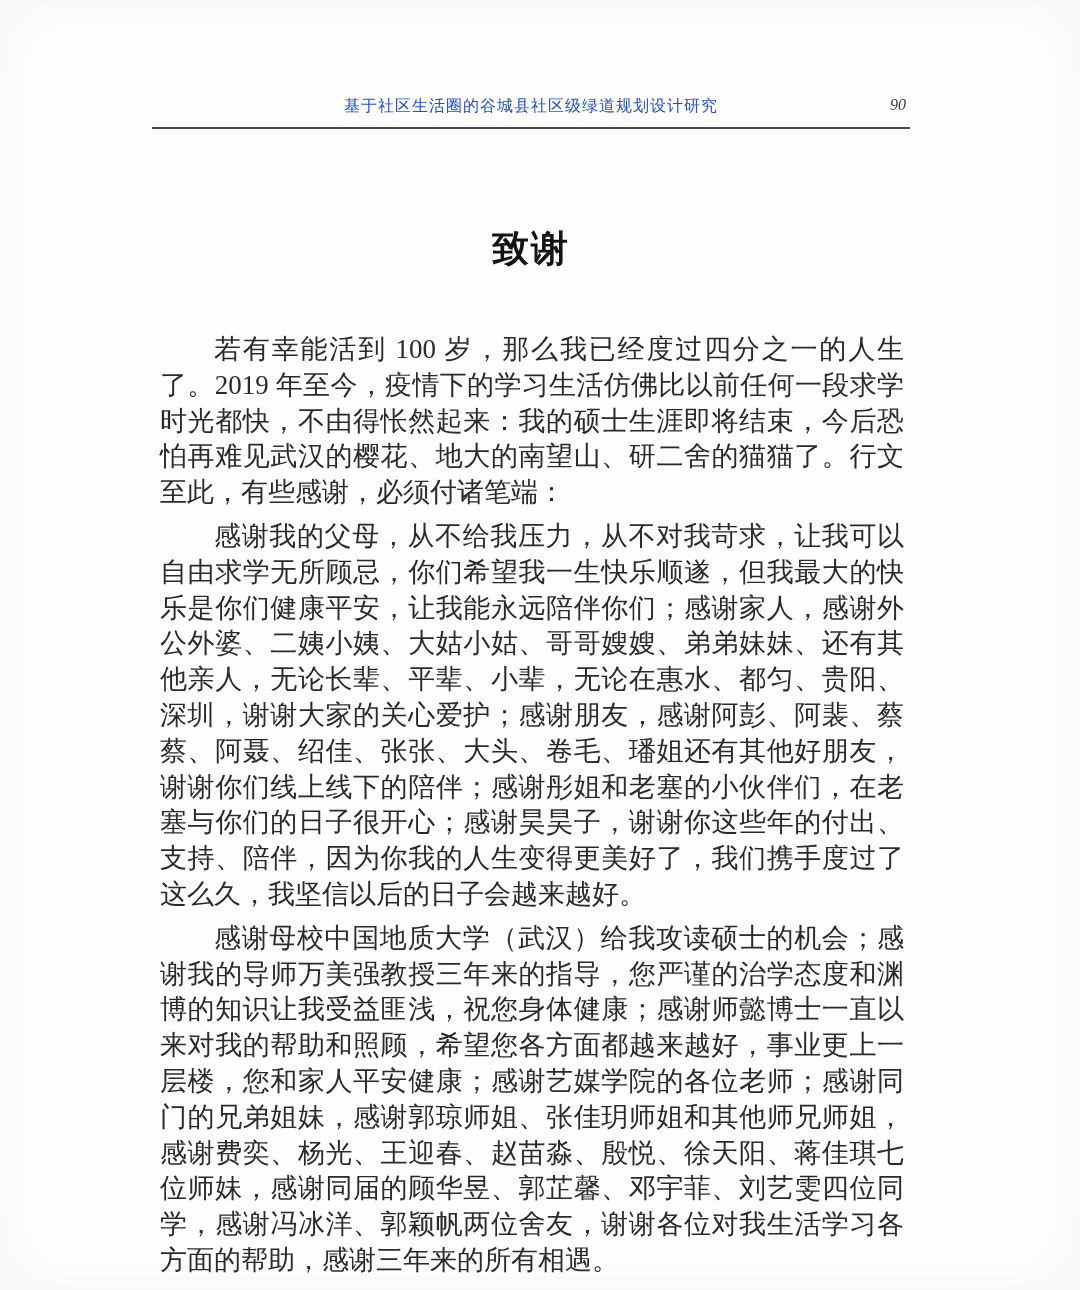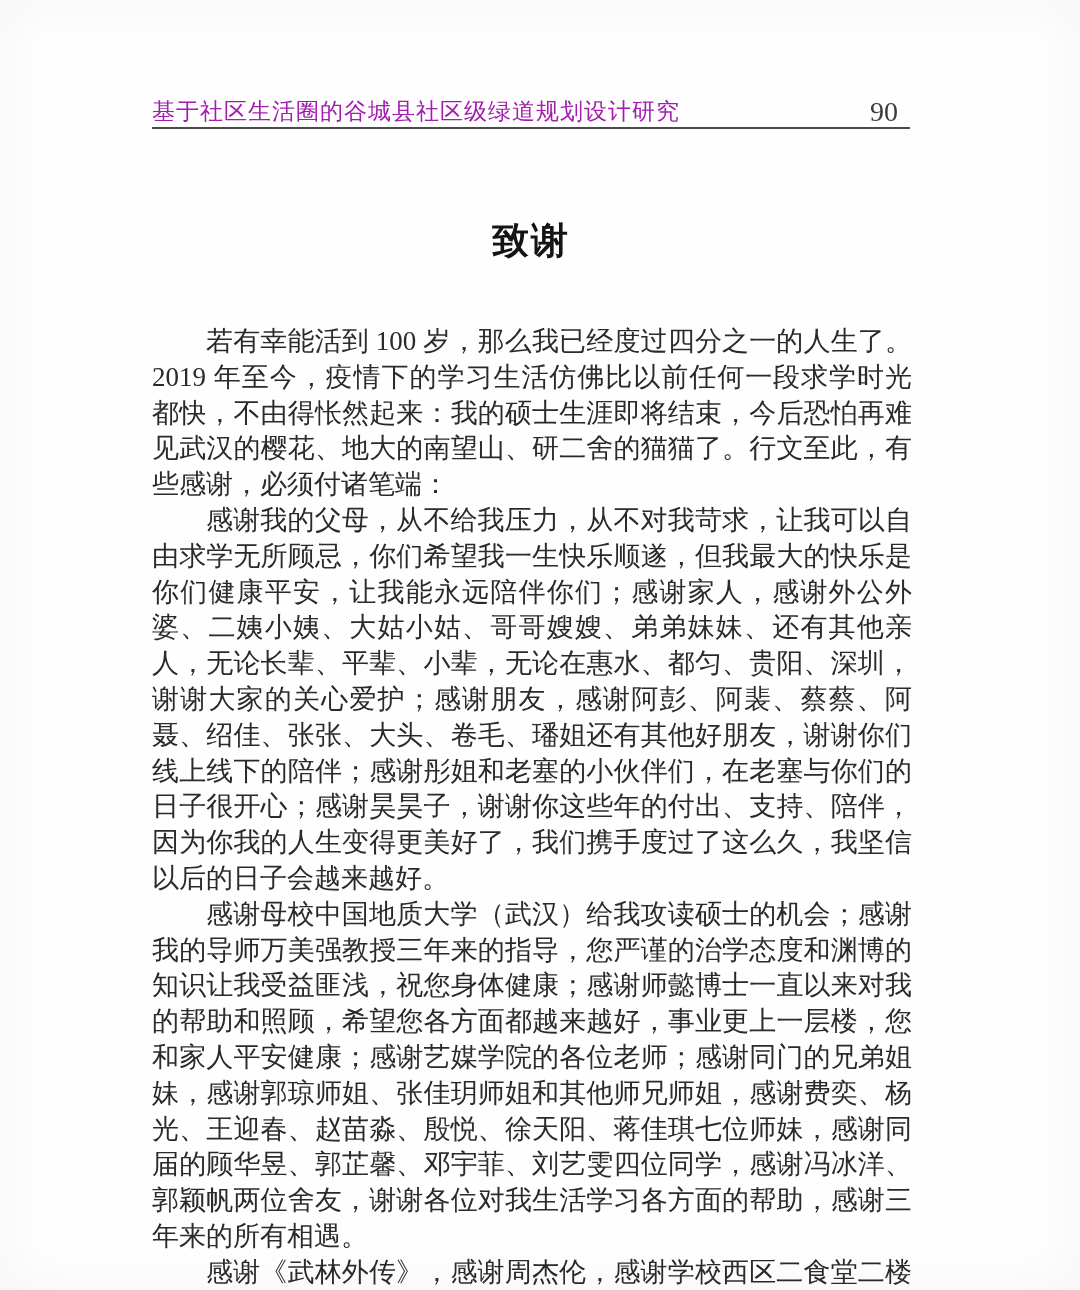--- a/index.html
+++ b/index.html
@@ -21,61 +21,62 @@
     position: absolute;
     top: 96px;
     left: 152px;
     width: 758px;
   }
   .header-row {
     position: relative;
     height: 28px;
   }
   .header-title {
-    text-align: left;
-    font-size: 23px;
-    color: #a21caf;
+    text-align: center;
+    font-size: 16px;
+    color: #1d4ed8;
     letter-spacing: 1px;
     white-space: nowrap;
   }
   .page-number {
     position: absolute;
-    right: 12px;
+    right: 4px;
     top: 0;
-    font-size: 28px;
+    font-size: 16px;
     color: #3c3c3c;
+    font-style: italic;
   }
   .header-rule {
     margin-top: 3px;
     border: none;
     border-top: 2px solid #4a4a4a;
   }
   .section-title {
     position: absolute;
-    top: 216px;
+    top: 224px;
     left: 152px;
     width: 758px;
     text-align: center;
     font-size: 37px;
     font-weight: bold;
     color: #141414;
     letter-spacing: 2px;
   }
   .body-text {
     position: absolute;
     top: 324px;
     left: 152px;
     width: 760px;
     font-size: 27px;
     line-height: 35.8px;
     text-align: justify;
     color: #2a2a2a;
   }
   .body-text p {
-    margin: 0;
+    margin: 8px;
     padding: 0;
     text-indent: 2em;
   }
 </style>
 </head>
 <body>
 
 <div class="page">
 
   <div class="header">

